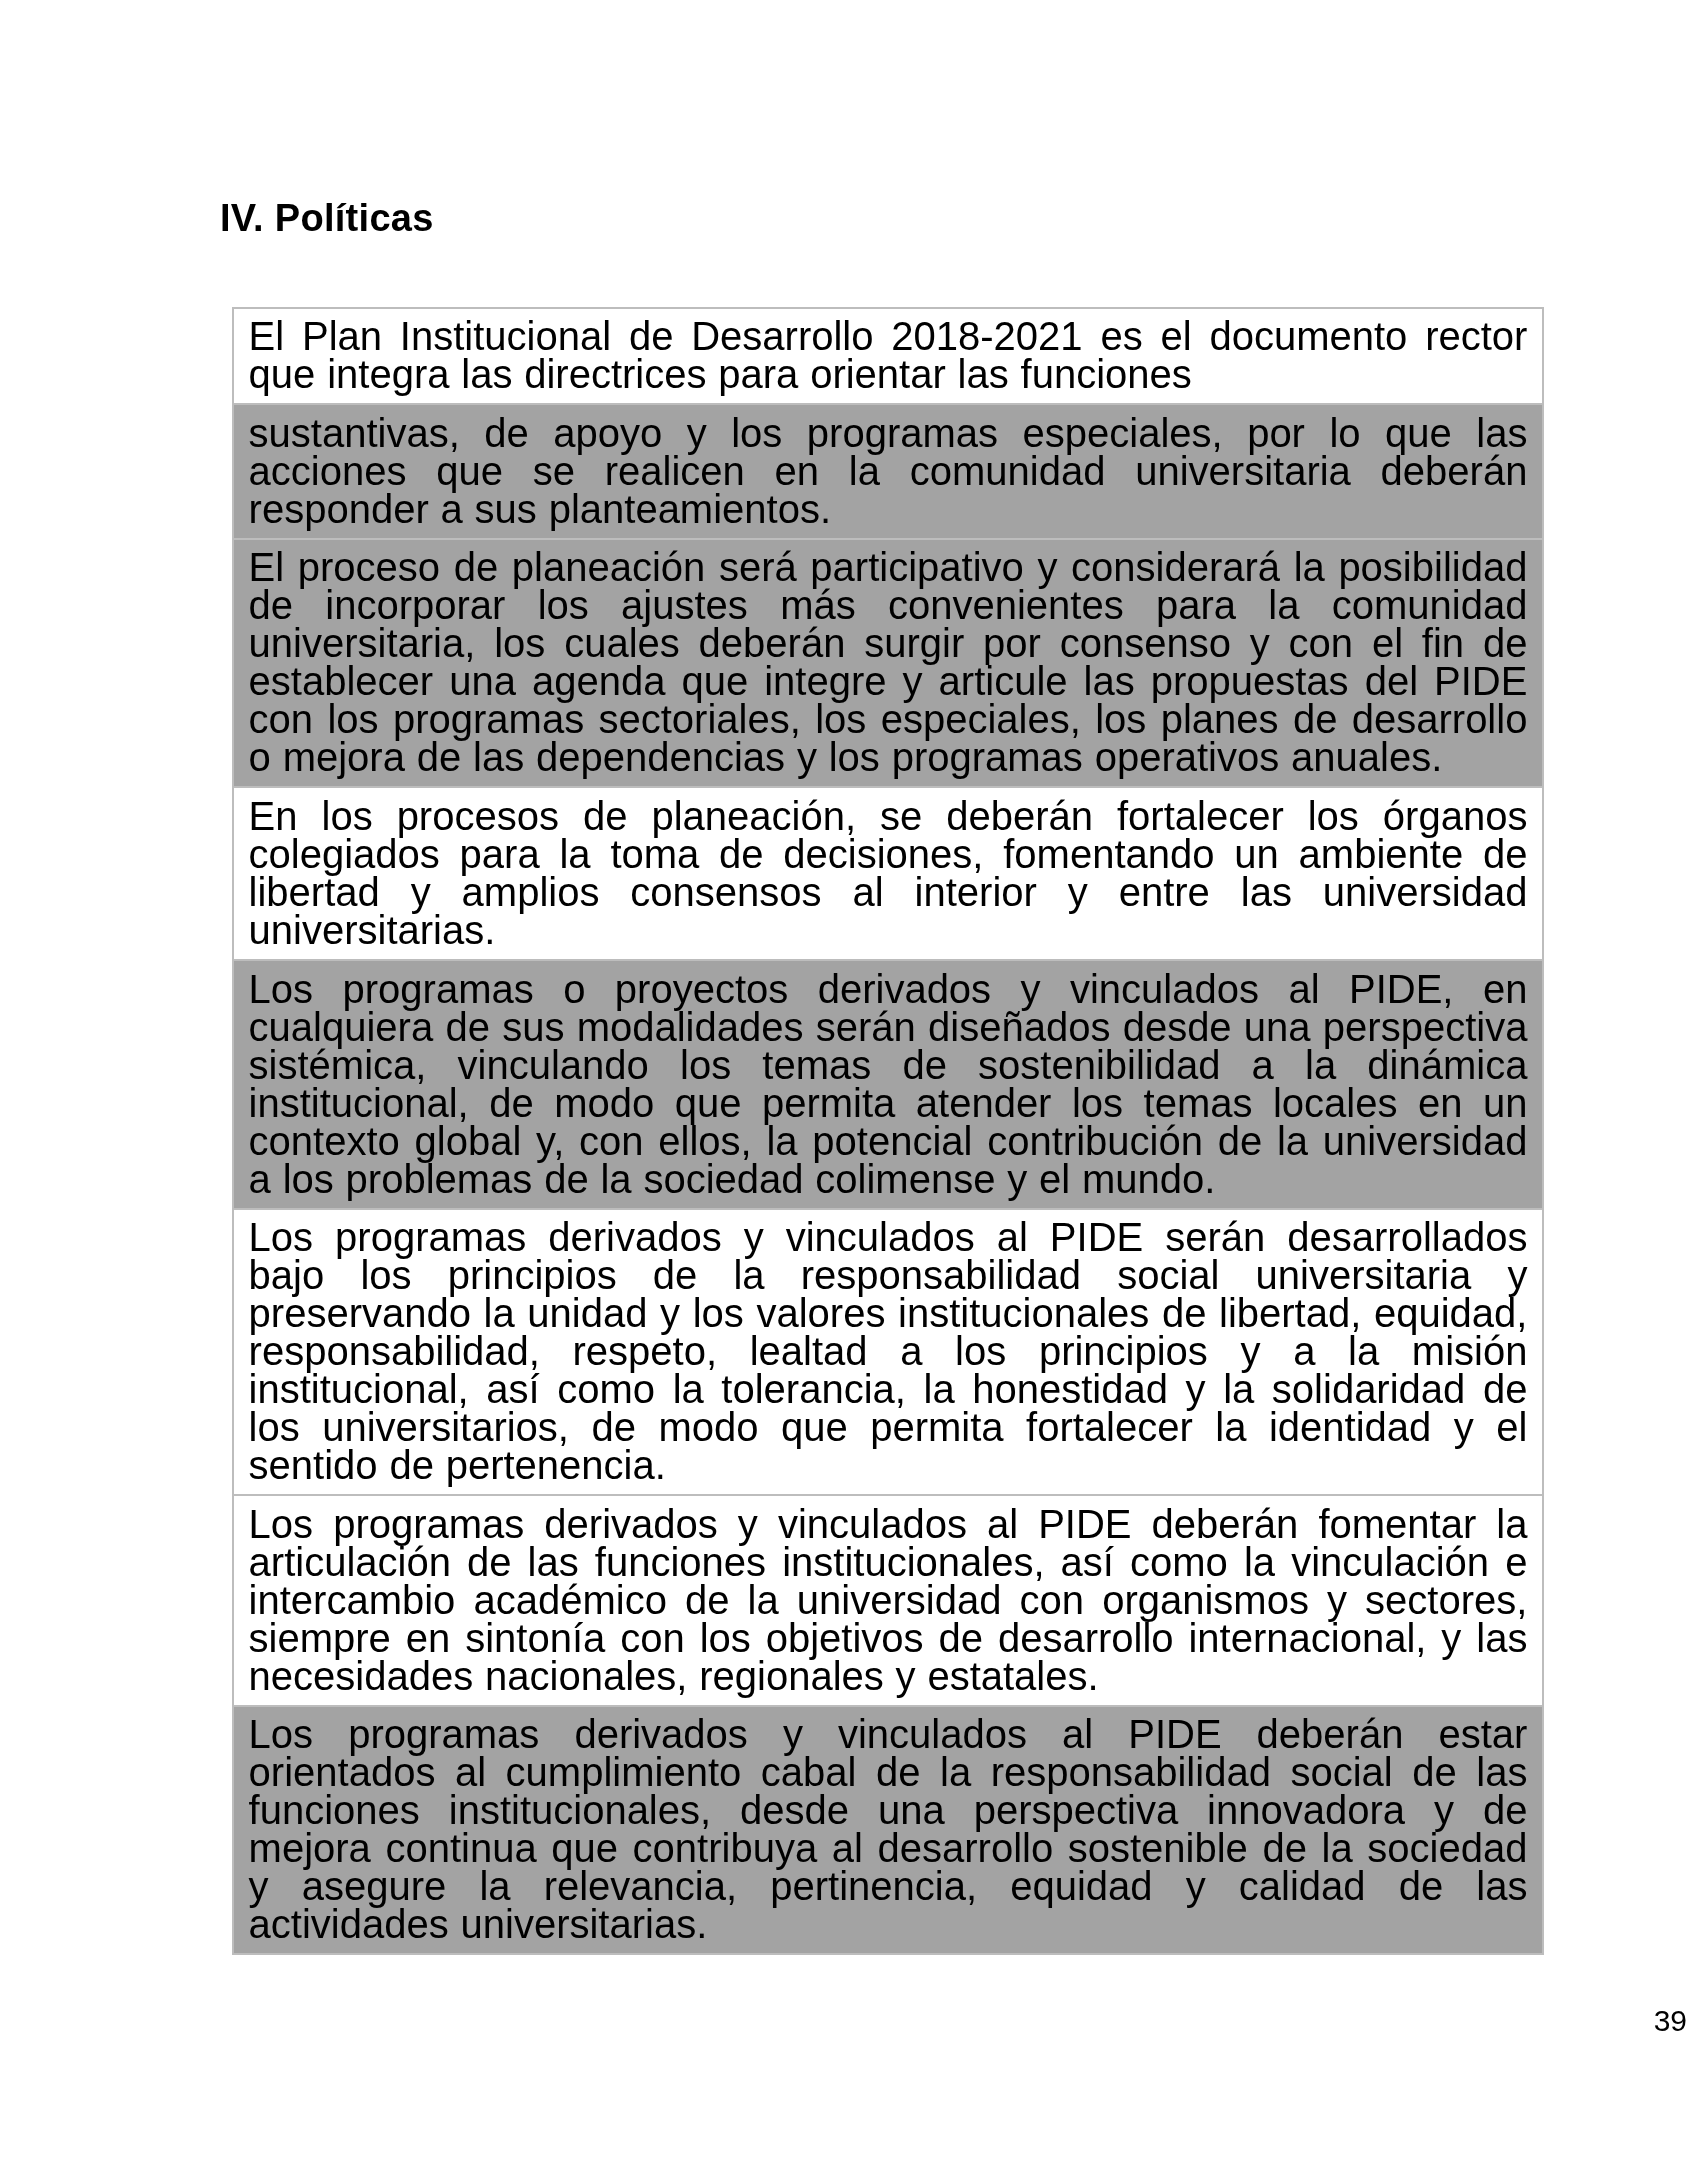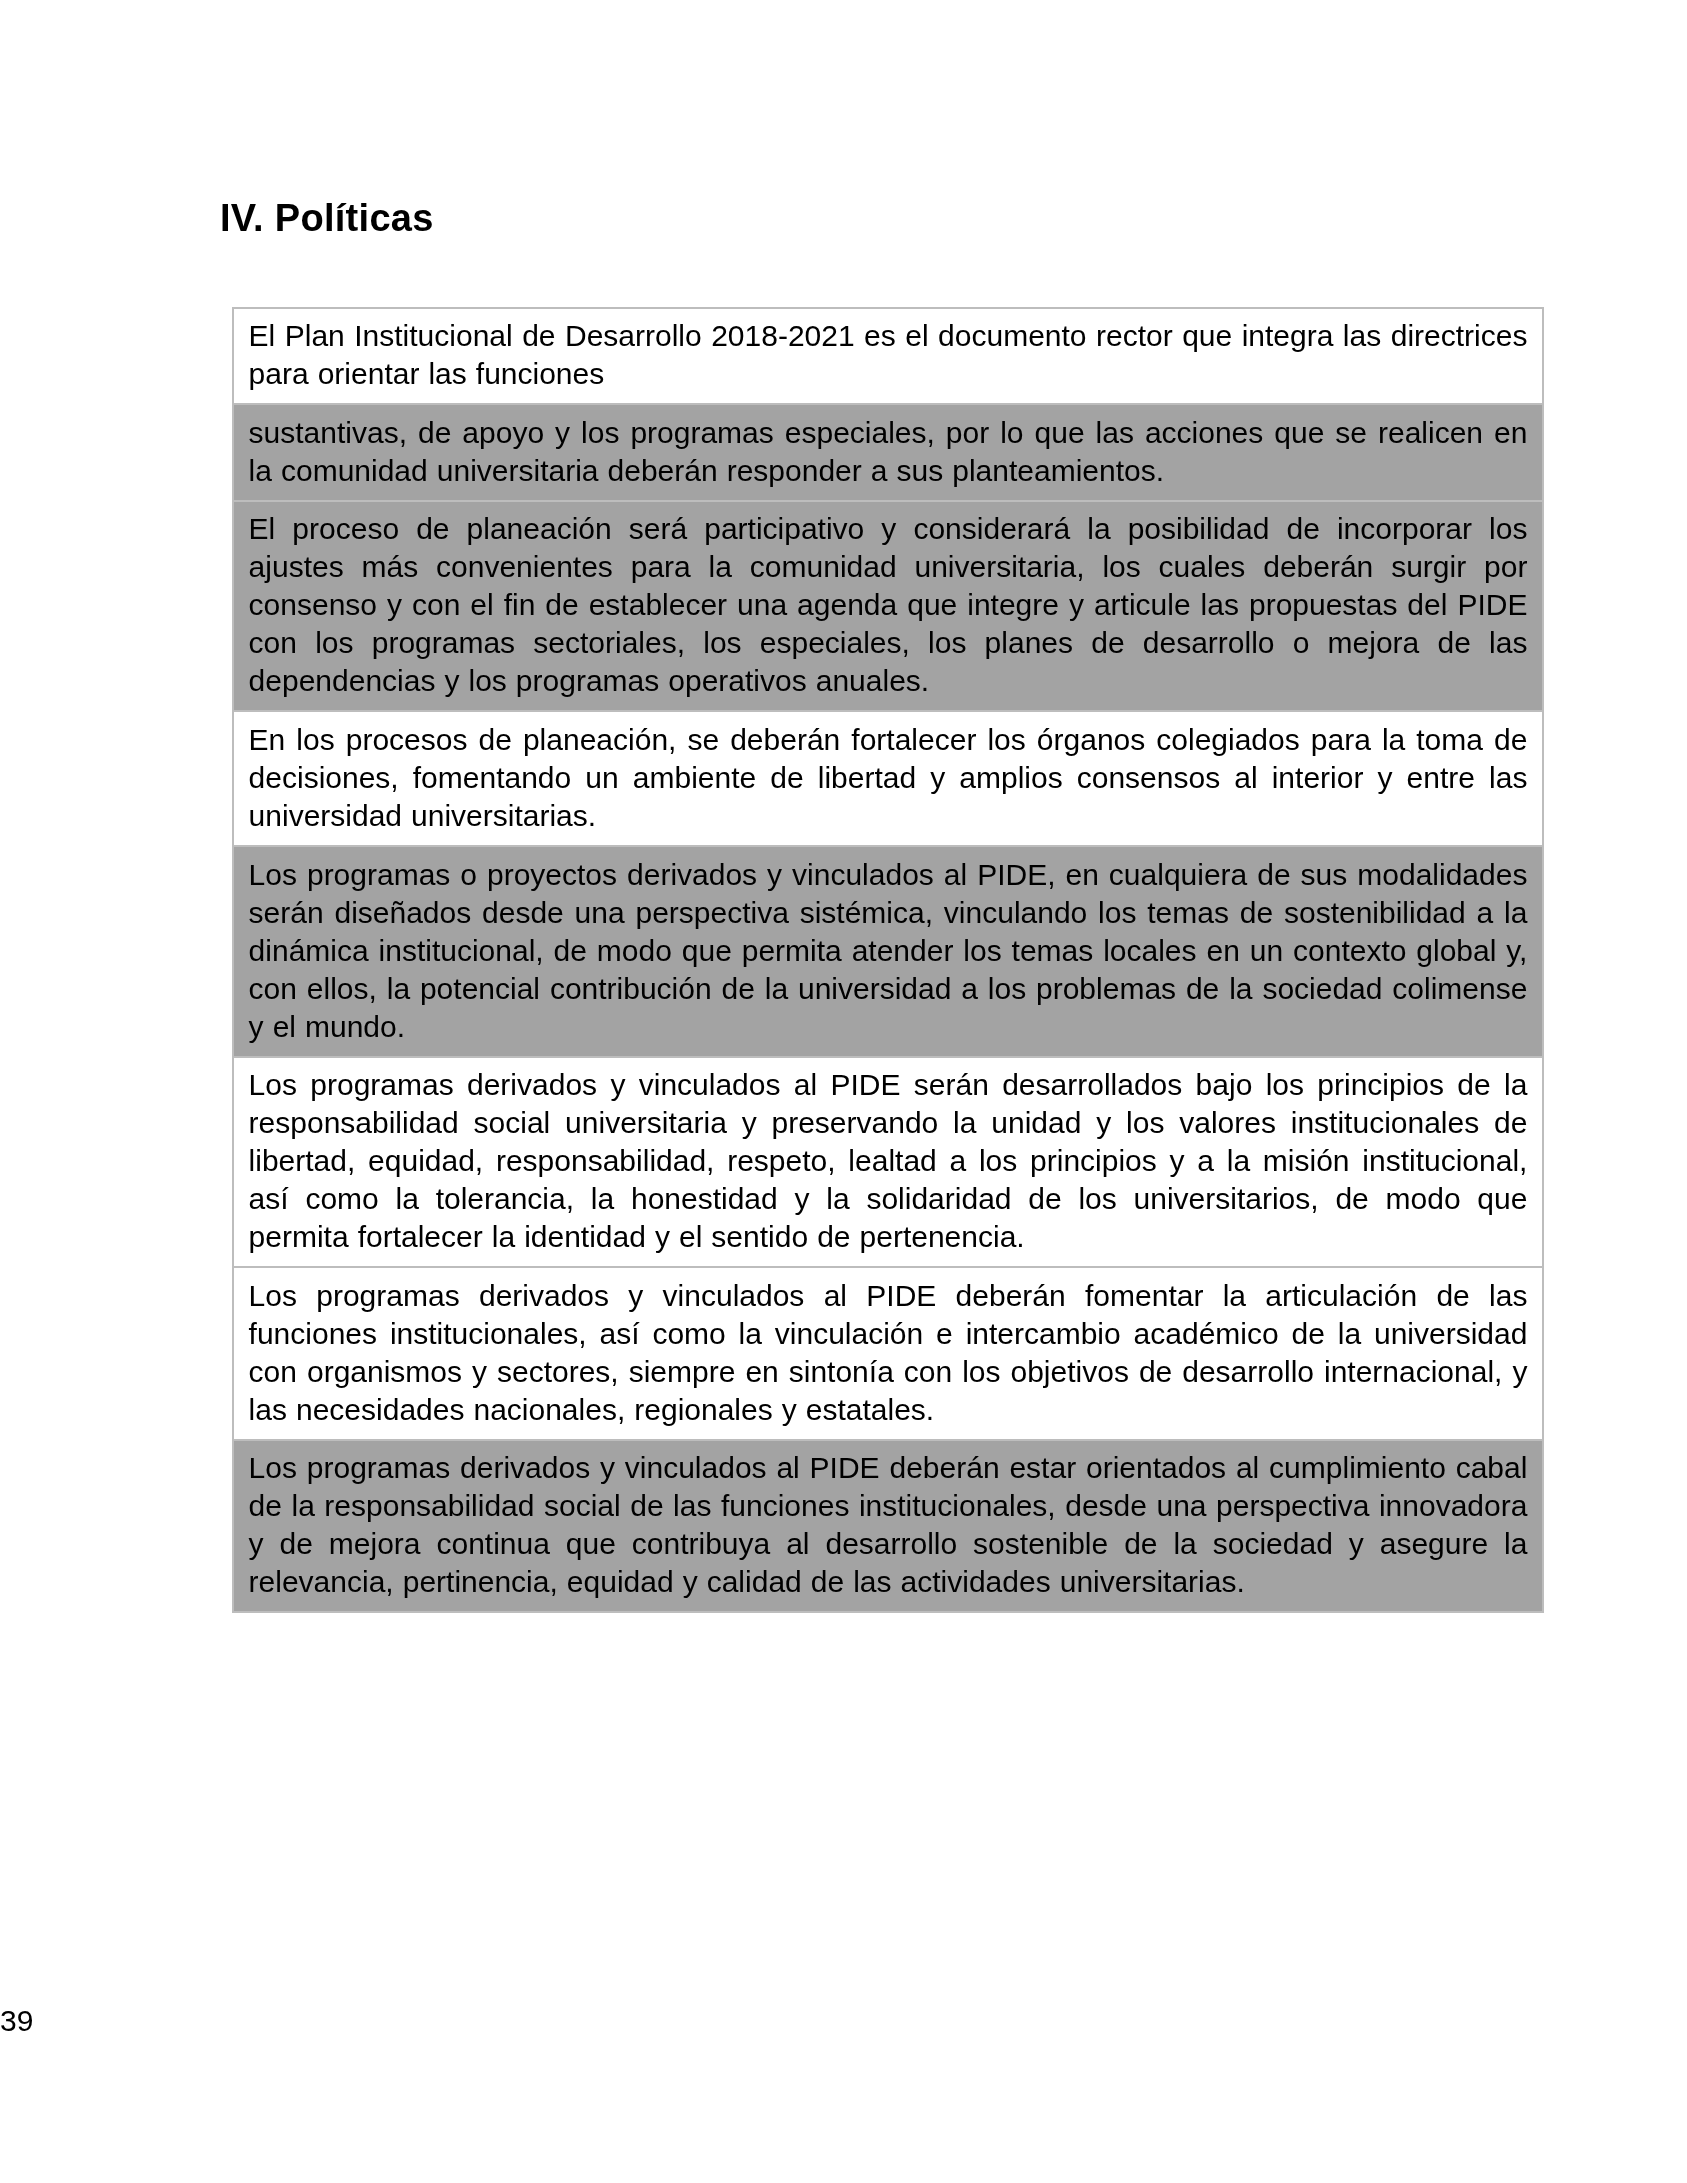--- a/index.html
+++ b/index.html
@@ -29,36 +29,36 @@
   }
   table.policies {
     border-collapse: collapse;
     width: 100%;
     margin-top: 66px;
     table-layout: fixed;
   }
   table.policies td {
     border: 2px solid #bdbdbd;
     padding: 8.6px 14.6px 10px 14.6px;
-    font-size: 30px;
+    font-size: 40px;
     line-height: 38px;
     text-align: justify;
     vertical-align: top;
     word-spacing: 0.7px;
     background: #ffffff;
   }
   table.policies td.shaded {
     background: #a3a3a3;
   }
   .page-number {
     position: absolute;
     left: 0;
     top: 2003px;
     width: 1687px;
-    text-align: left;
+    text-align: right;
     font-size: 30px;
     line-height: 1.2;
   }
 </style>
 </head>
 <body>
 
 <div class="content">
   <h1 class="doc-title">IV. Políticas</h1>
 

